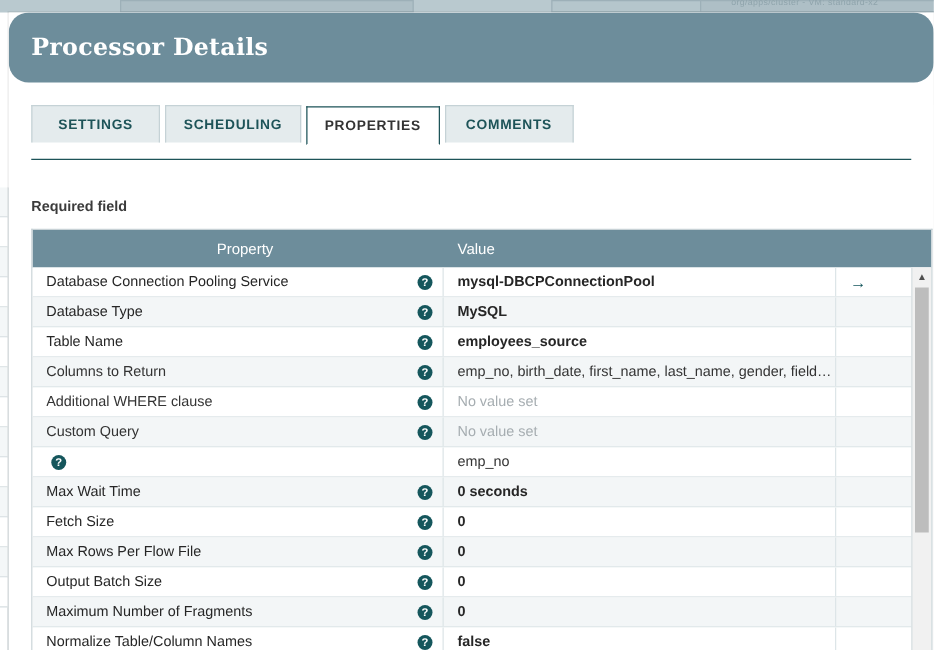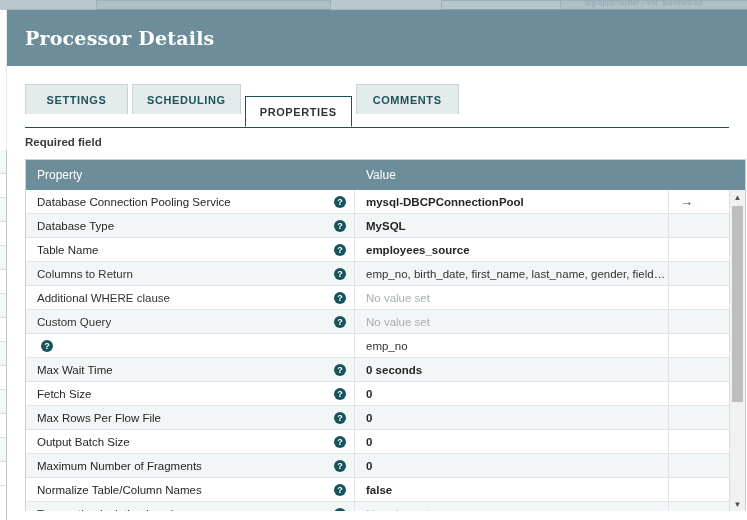--- a/index.html
+++ b/index.html
@@ -44,20 +44,21 @@
     position: absolute; left: 7px; top: 10px;
     width: 740px; height: 510px;
     background: #ffffff;
     box-shadow: 0 0 0 1px rgba(0,0,0,.08);
     overflow: hidden;
   }
   .dialog-header {
     height: 56px; background: #6d8d9b;
     display: flex; align-items: center;
     padding-left: 18px;
+    border-radius: 16px;
   }
   .dialog-title {
     font-family: "DejaVu Serif", "Liberation Serif", serif;
     font-size: 19px; font-weight: bold; color: #ffffff;
     letter-spacing: .2px;
   }
 
   .dialog-body { background: #ffffff; padding: 0 18px; }
 
   
@@ -71,43 +72,43 @@
     display: flex; align-items: center; justify-content: center;
     font-size: 11px; font-weight: bold; letter-spacing: .6px;
     color: #1d5358; background: #e4ebed;
     border: 1px solid #c5d2d6; border-bottom: none;
     margin-right: 4px; cursor: pointer;
     padding: 0 14px;
   }
   .tab.active {
     background: #ffffff; color: #333333;
     border: 1px solid #1d5358; border-bottom: 1px solid #ffffff;
-    position: relative; top: 12px; height: 31px;
+    position: relative; top: 1px; height: 31px;
   }
 
   
   .required-note {
-    margin-top: 8px; font-size: 11.5px;
+    margin-top: 32px; font-size: 11.5px;
     font-weight: bold; color: #3b3b3b;
   }
 
   
   .table-wrap {
     margin-top: 11px;
     border: 1px solid #c8d2d6; border-bottom: none;
     position: relative;
     width: 721px; height: 352px;
     overflow: hidden;
   }
   .thead {
     display: flex; height: 30px;
     background: #6d8d9b; color: #ffffff;
     font-size: 12px; align-items: center;
   }
-  .th-prop  { width: 329px; padding-left: 11px; }
+  .th-prop  { width: 329px; padding-left: 11px; text-align: center; }
   .th-value { flex: 1; padding-left: 11px; }
 
   .rows { position: relative; }
   .row {
     display: flex; height: 24px; align-items: center;
     border-bottom: 1px solid #dde5e8;
     background: #ffffff; font-size: 11.5px; color: #333333;
   }
   .row:nth-child(even) { background: #f3f6f7; }
 

